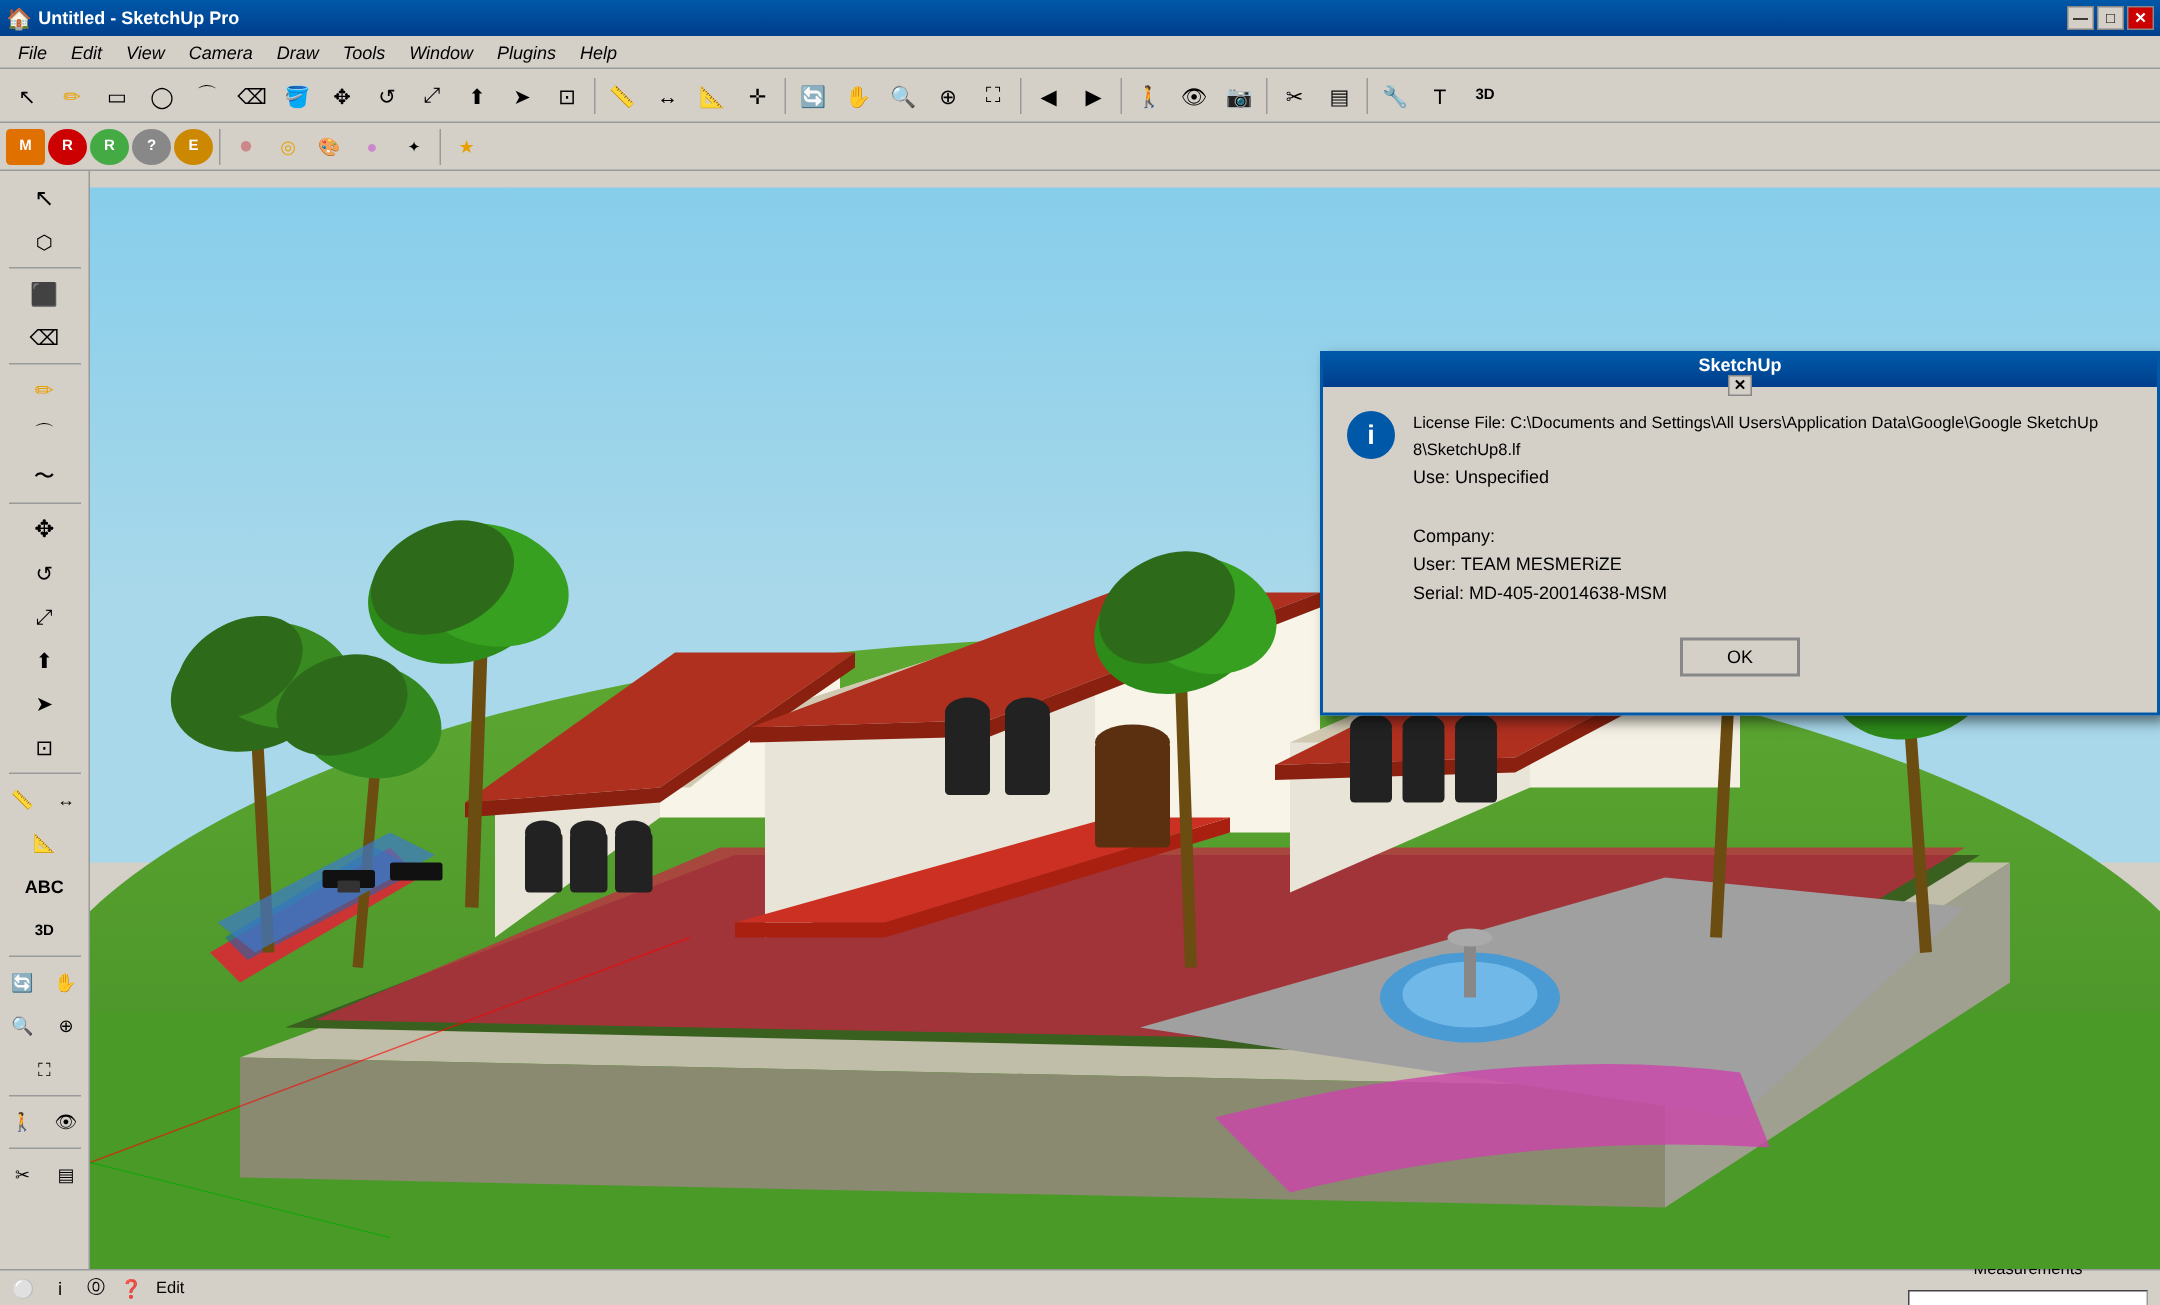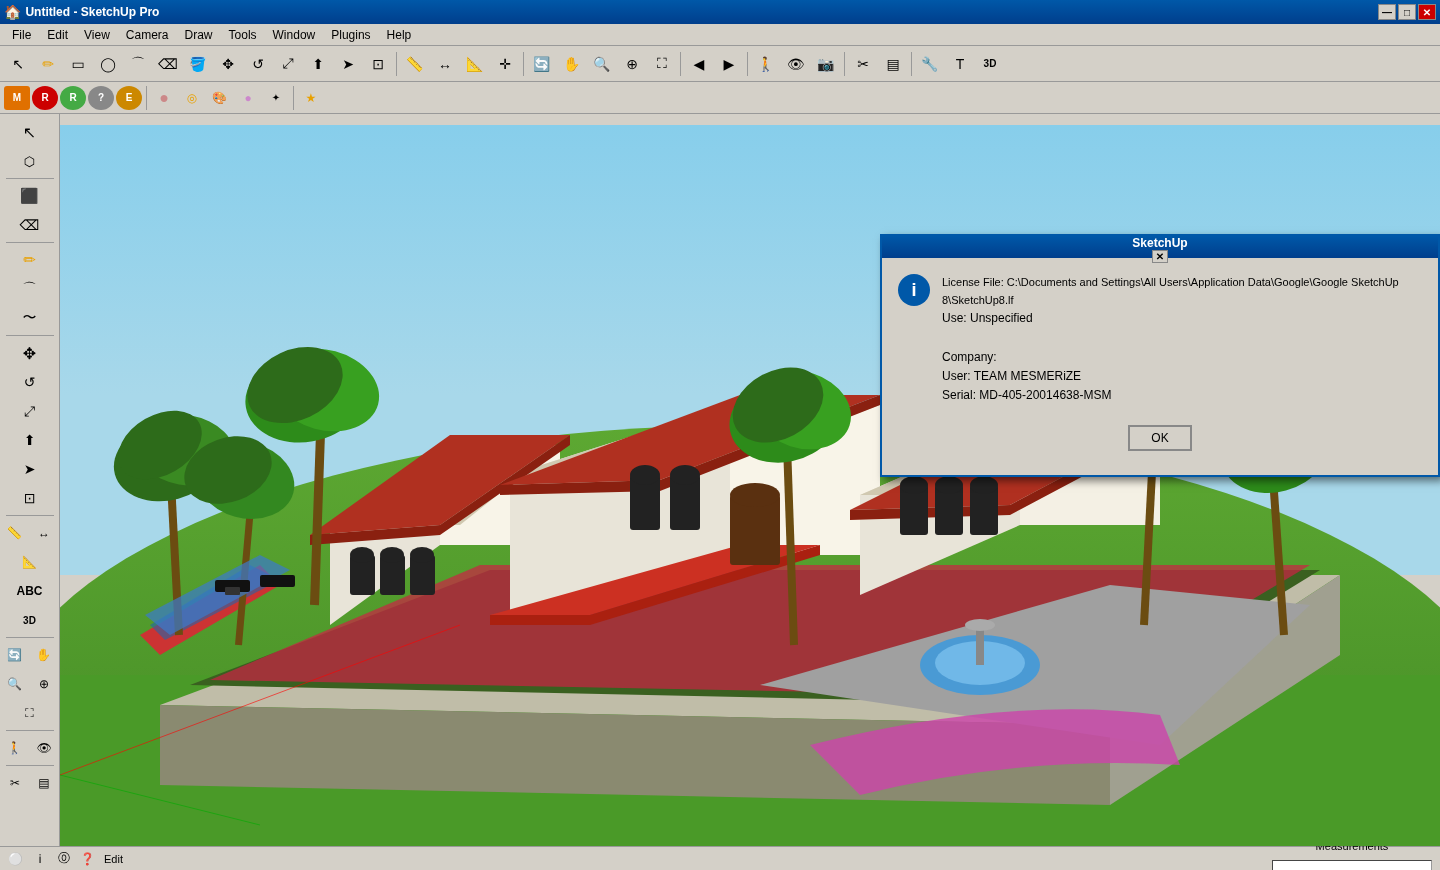--- a/index.html
+++ b/index.html
@@ -30,21 +30,21 @@
     
     #menu-bar {
       height: 22px;
       background: #d4d0c8;
       display: flex;
       align-items: center;
       padding: 0 4px;
       border-bottom: 1px solid #999;
       font-size: 12px;
     }
-    .menu-item { padding: 2px 8px; cursor: pointer; }
+    .menu-item { padding: 2px 8px; cursor: pointer; font-style: italic; }
 
     
     #toolbar-main {
       height: 36px;
       background: #d4d0c8;
       display: flex;
       align-items: center;
       padding: 2px 4px;
       border-bottom: 1px solid #999;
       gap: 2px;
@@ -182,21 +182,21 @@
       font-weight: bold;
       flex-shrink: 0;
     }
     #dialog-text { font-size: 12px; line-height: 1.6; color: #000; }
     #dialog-footer {
       display: flex;
       justify-content: center;
       padding-bottom: 8px;
     }
     #ok-btn {
-      width: 64px; height: 26px;
+      width: 80px; height: 26px;
       background: #d4d0c8;
       border: 2px solid #888;
       cursor: pointer;
       font-size: 12px;
       display: flex; align-items: center; justify-content: center;
     }
 
     
     .scene-svg { width: 100%; height: 100%; }
   </style>

